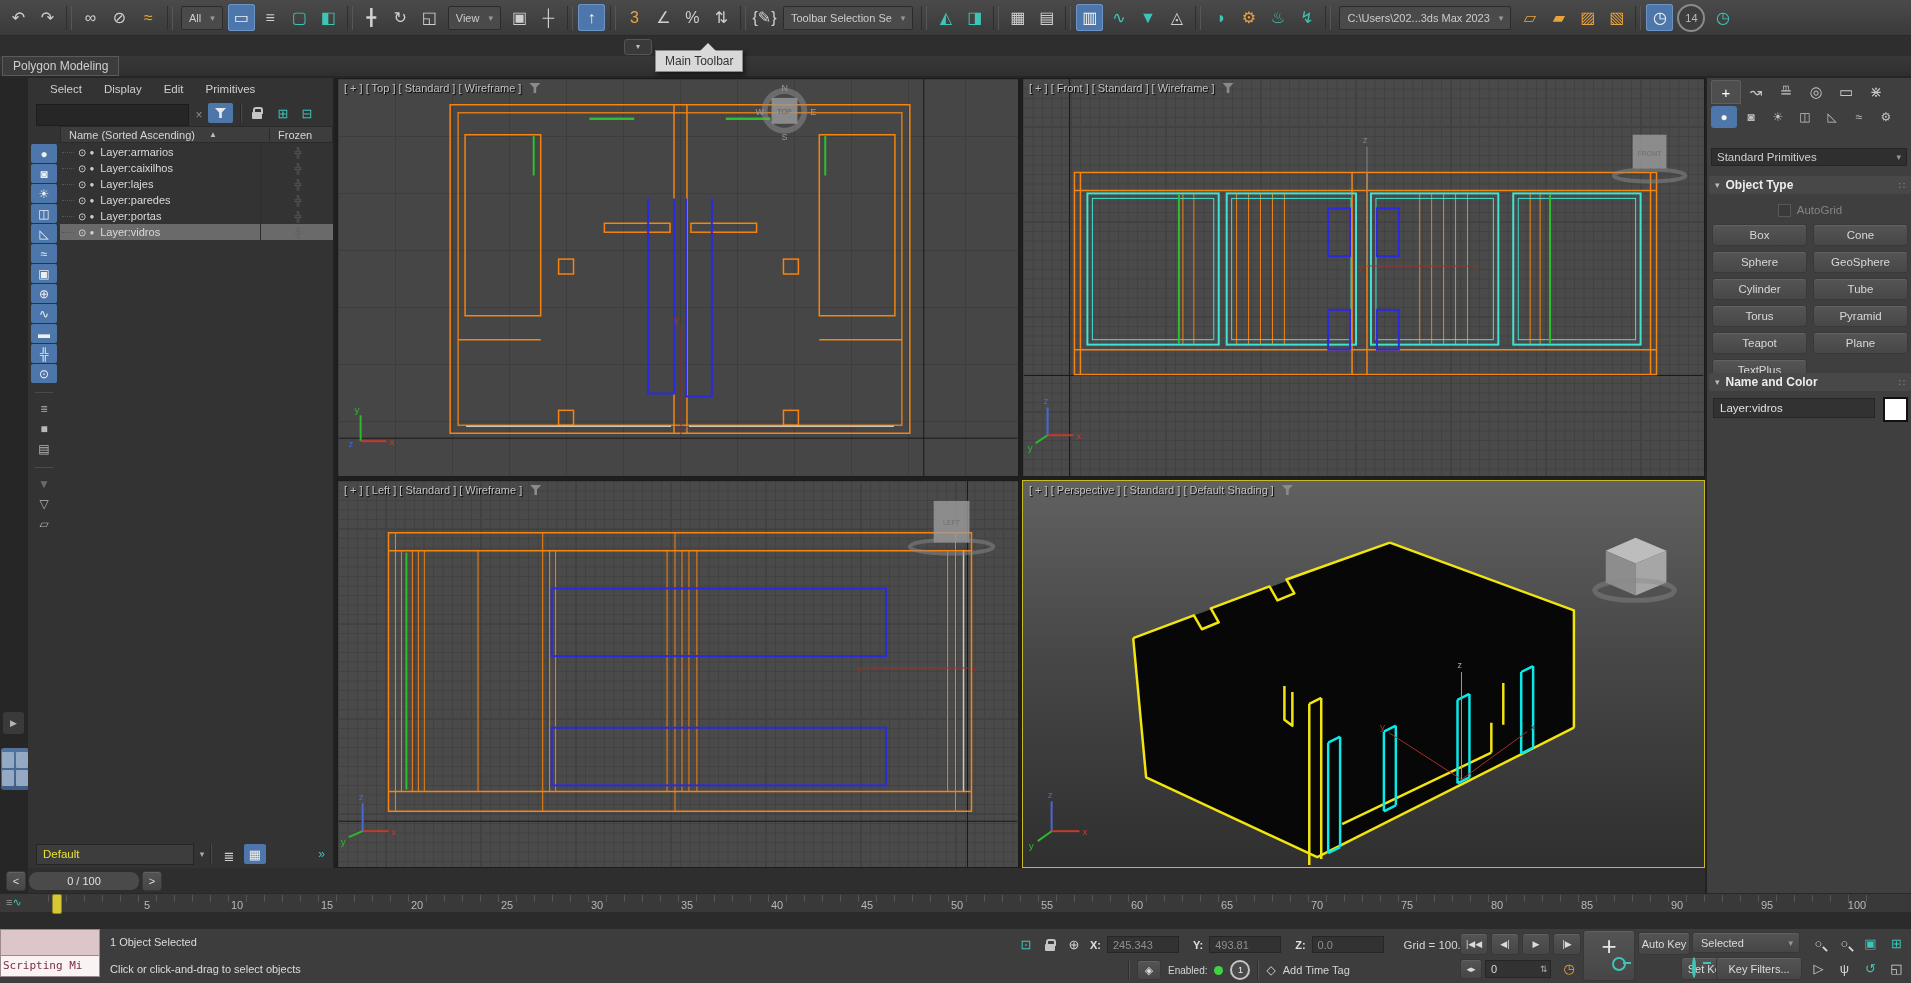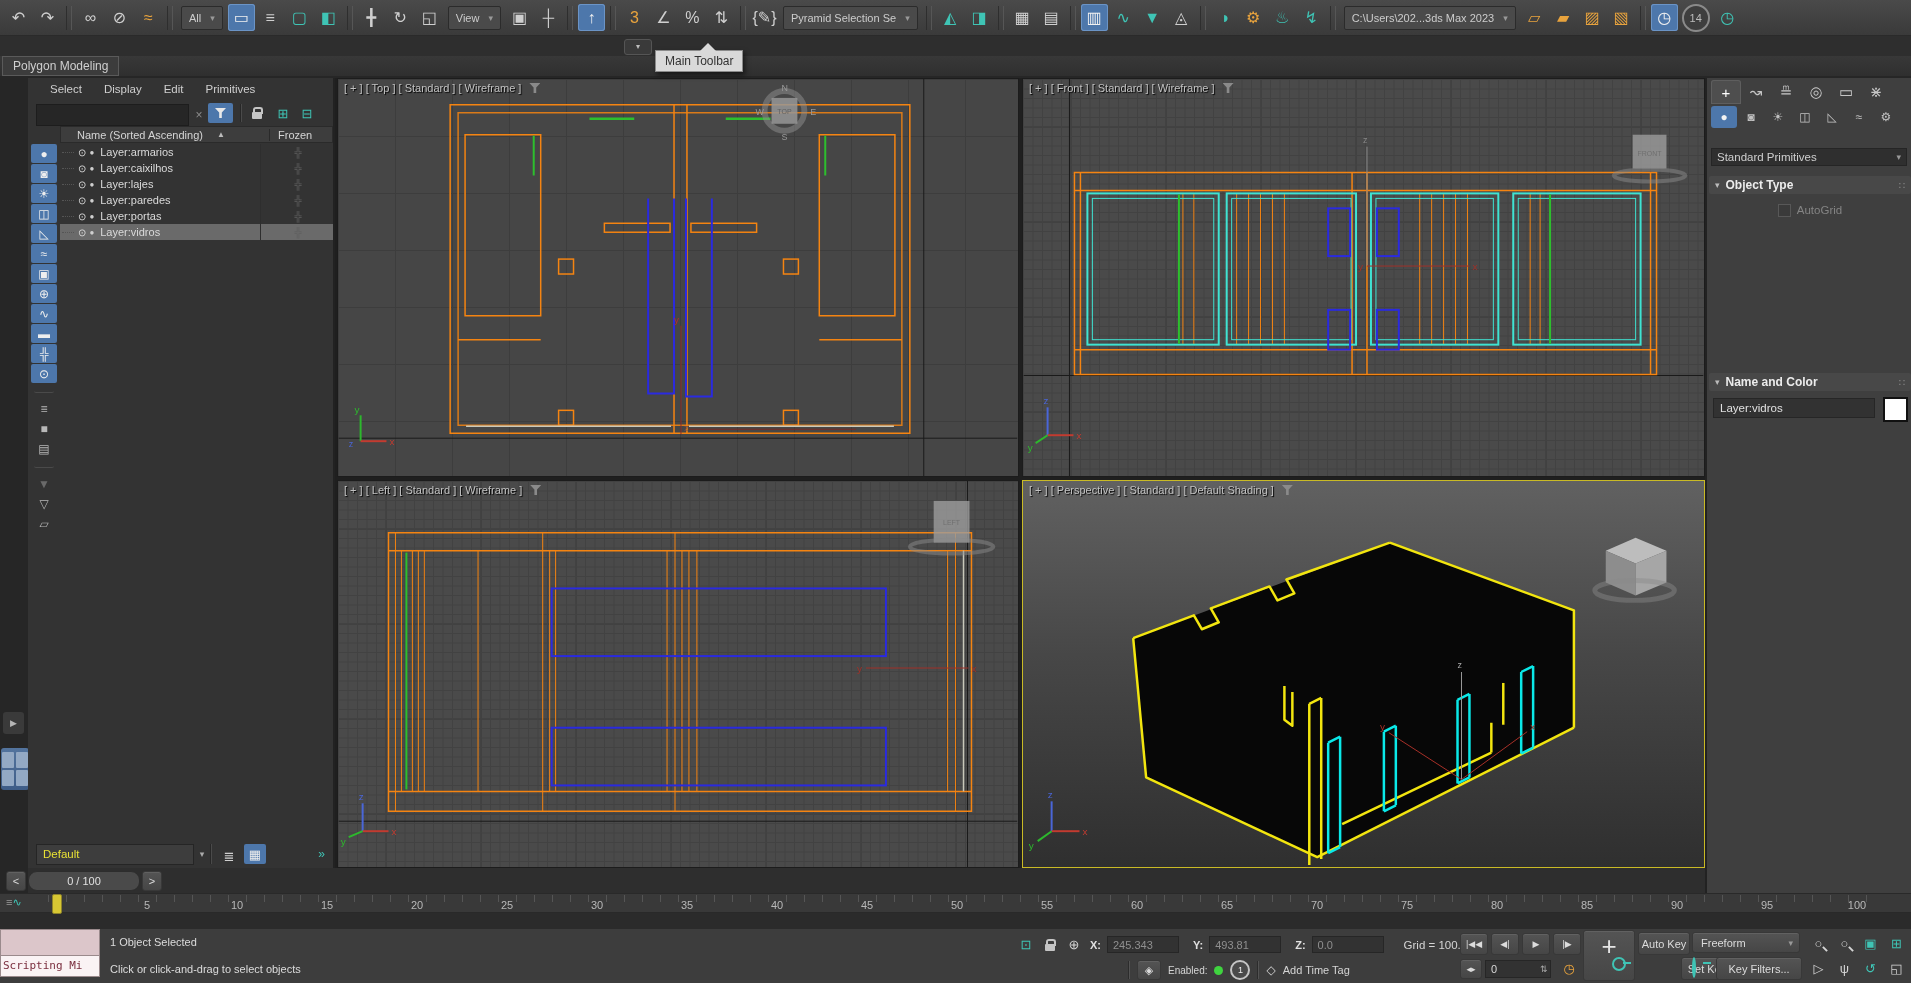--- a/index.html
+++ b/index.html
@@ -146,21 +146,21 @@
         <span class="tbi a">↑</span>
         <span class="tbi sep"></span>
         <span class="tbi org">3</span>
         <span class="tbi">∠</span>
         <span class="tbi">%</span>
         <span class="tbi">⇅</span>
         <span class="tbi sep"></span>
         <span class="tbi">{✎}</span>
       </div>
     <div class="tbdd">
-        <span>Pyramid Selection Se</span>
+        <span>Toolbar Selection Se</span>
         <span class="car">▾</span>
       </div>
     <div class="tbrun">
         <span class="tbi sep"></span>
         <span class="tbi teal">◭</span>
         <span class="tbi teal">◨</span>
         <span class="tbi sep"></span>
         <span class="tbi">▦</span>
         <span class="tbi">▤</span>
         <span class="tbi sep"></span>
@@ -221,21 +221,21 @@
     <span class="exico" style="left:180px;top:25px;width:25px;background:#4d77ab;">
         <span class="funnel"></span>
       </span>
     <span class="abs" style="left:212px;top:26px;height:18px;border-left:1px solid #272727;border-right:1px solid #4a4a4a;"></span>
     <span class="exico" style="left:218px;top:25px;">
         <span class="lock"></span>
       </span>
     <span class="exico" style="left:244px;top:25px;color:#3fc4b5;">⊞</span>
     <span class="exico" style="left:268px;top:25px;color:#3fc4b5;">⊟</span>
     <div id="exheader">
-      <span style="margin-left:16px;">Name (Sorted Ascending)</span>
+      <span style="margin-left:8px;">Name (Sorted Ascending)</span>
       <span style="margin-left:14px;font-size:8px;color:#bbb;">▲</span>
       <span style="position:absolute;left:208px;width:60px;text-align:left;border-left:1px solid #2a2a2a;padding-left:8px;">Frozen</span>
     </div>
     <div id="exrows">
 
         <div class="lrow">
           <span class="tree"></span>
           <span class="eye">⊙</span>
           <span class="dot">●</span>
           <span class="lname">Layer:armarios</span>
@@ -540,20 +540,34 @@
       </div>
     <div class="rollout" style="top:98px;">
       <span class="rarr">▾</span>
       <span>Object Type</span>
       <span class="dots">∷</span>
     </div>
     <div id="autogrid">
       <span class="chk"></span>
       <span>AutoGrid</span>
     </div>
+    <div id="cbtns">
+
+    <div class="cbtn">Box</div>
+        <div class="cbtn">Cone</div>
+        <div class="cbtn">Sphere</div>
+        <div class="cbtn">GeoSphere</div>
+        <div class="cbtn">Cylinder</div>
+        <div class="cbtn">Tube</div>
+        <div class="cbtn">Torus</div>
+        <div class="cbtn">Pyramid</div>
+        <div class="cbtn">Teapot</div>
+        <div class="cbtn">Plane</div>
+        <div class="cbtn">TextPlus</div>
+      </div>
     <div class="rollout" style="top:295px;">
       <span class="rarr">▾</span>
       <span>Name and Color</span>
       <span class="dots">∷</span>
     </div>
     <div id="namefield">Layer:vidros</div>
     <div id="swatch"></div>
   </div>
 
   <div id="timeline" class="abs">
@@ -636,21 +650,21 @@
       <span class="ni" style="color:#e8a33d;margin-left:6px;">◷</span>
     </div>
 
     <div class="sbtn abs" style="left:1583px;top:1px;width:50px;height:49px;flex-direction:column;">
       <span style="font-size:26px;color:#e5e5e5;line-height:22px;">+</span>
       <span class="keyico" style="align-self:flex-end;margin:0 8px 6px 0;"></span>
     </div>
     <div class="sbtn abs" style="left:1638px;top:3px;width:50px;height:21px;">Auto Key</div>
     <div class="sbtn abs" style="left:1638px;top:28px;width:50px;height:21px;margin-left:43px;">Set Key</div>
     <div class="sbtn abs" style="left:1692px;top:3px;width:108px;height:21px;justify-content:flex-start;padding-left:8px;box-sizing:border-box;">
-        <span>Freeform</span>
+        <span>Selected</span>
         <span style="margin-left:auto;margin-right:6px;font-size:9px;color:#999;">▾</span>
       </div>
     <span class="abs" style="left:1692px;top:30px;"><span class="keyico"></span></span>
     <div class="sbtn abs" style="left:1716px;top:28px;width:84px;height:21px;">Key Filters...</div>
 
     <div class="abs" style="left:1806px;top:4px;display:flex;gap:1px;">
 
     <span class="ni mag">○</span>
         <span class="ni mag">○</span>
         <span class="ni teal">▣</span>

